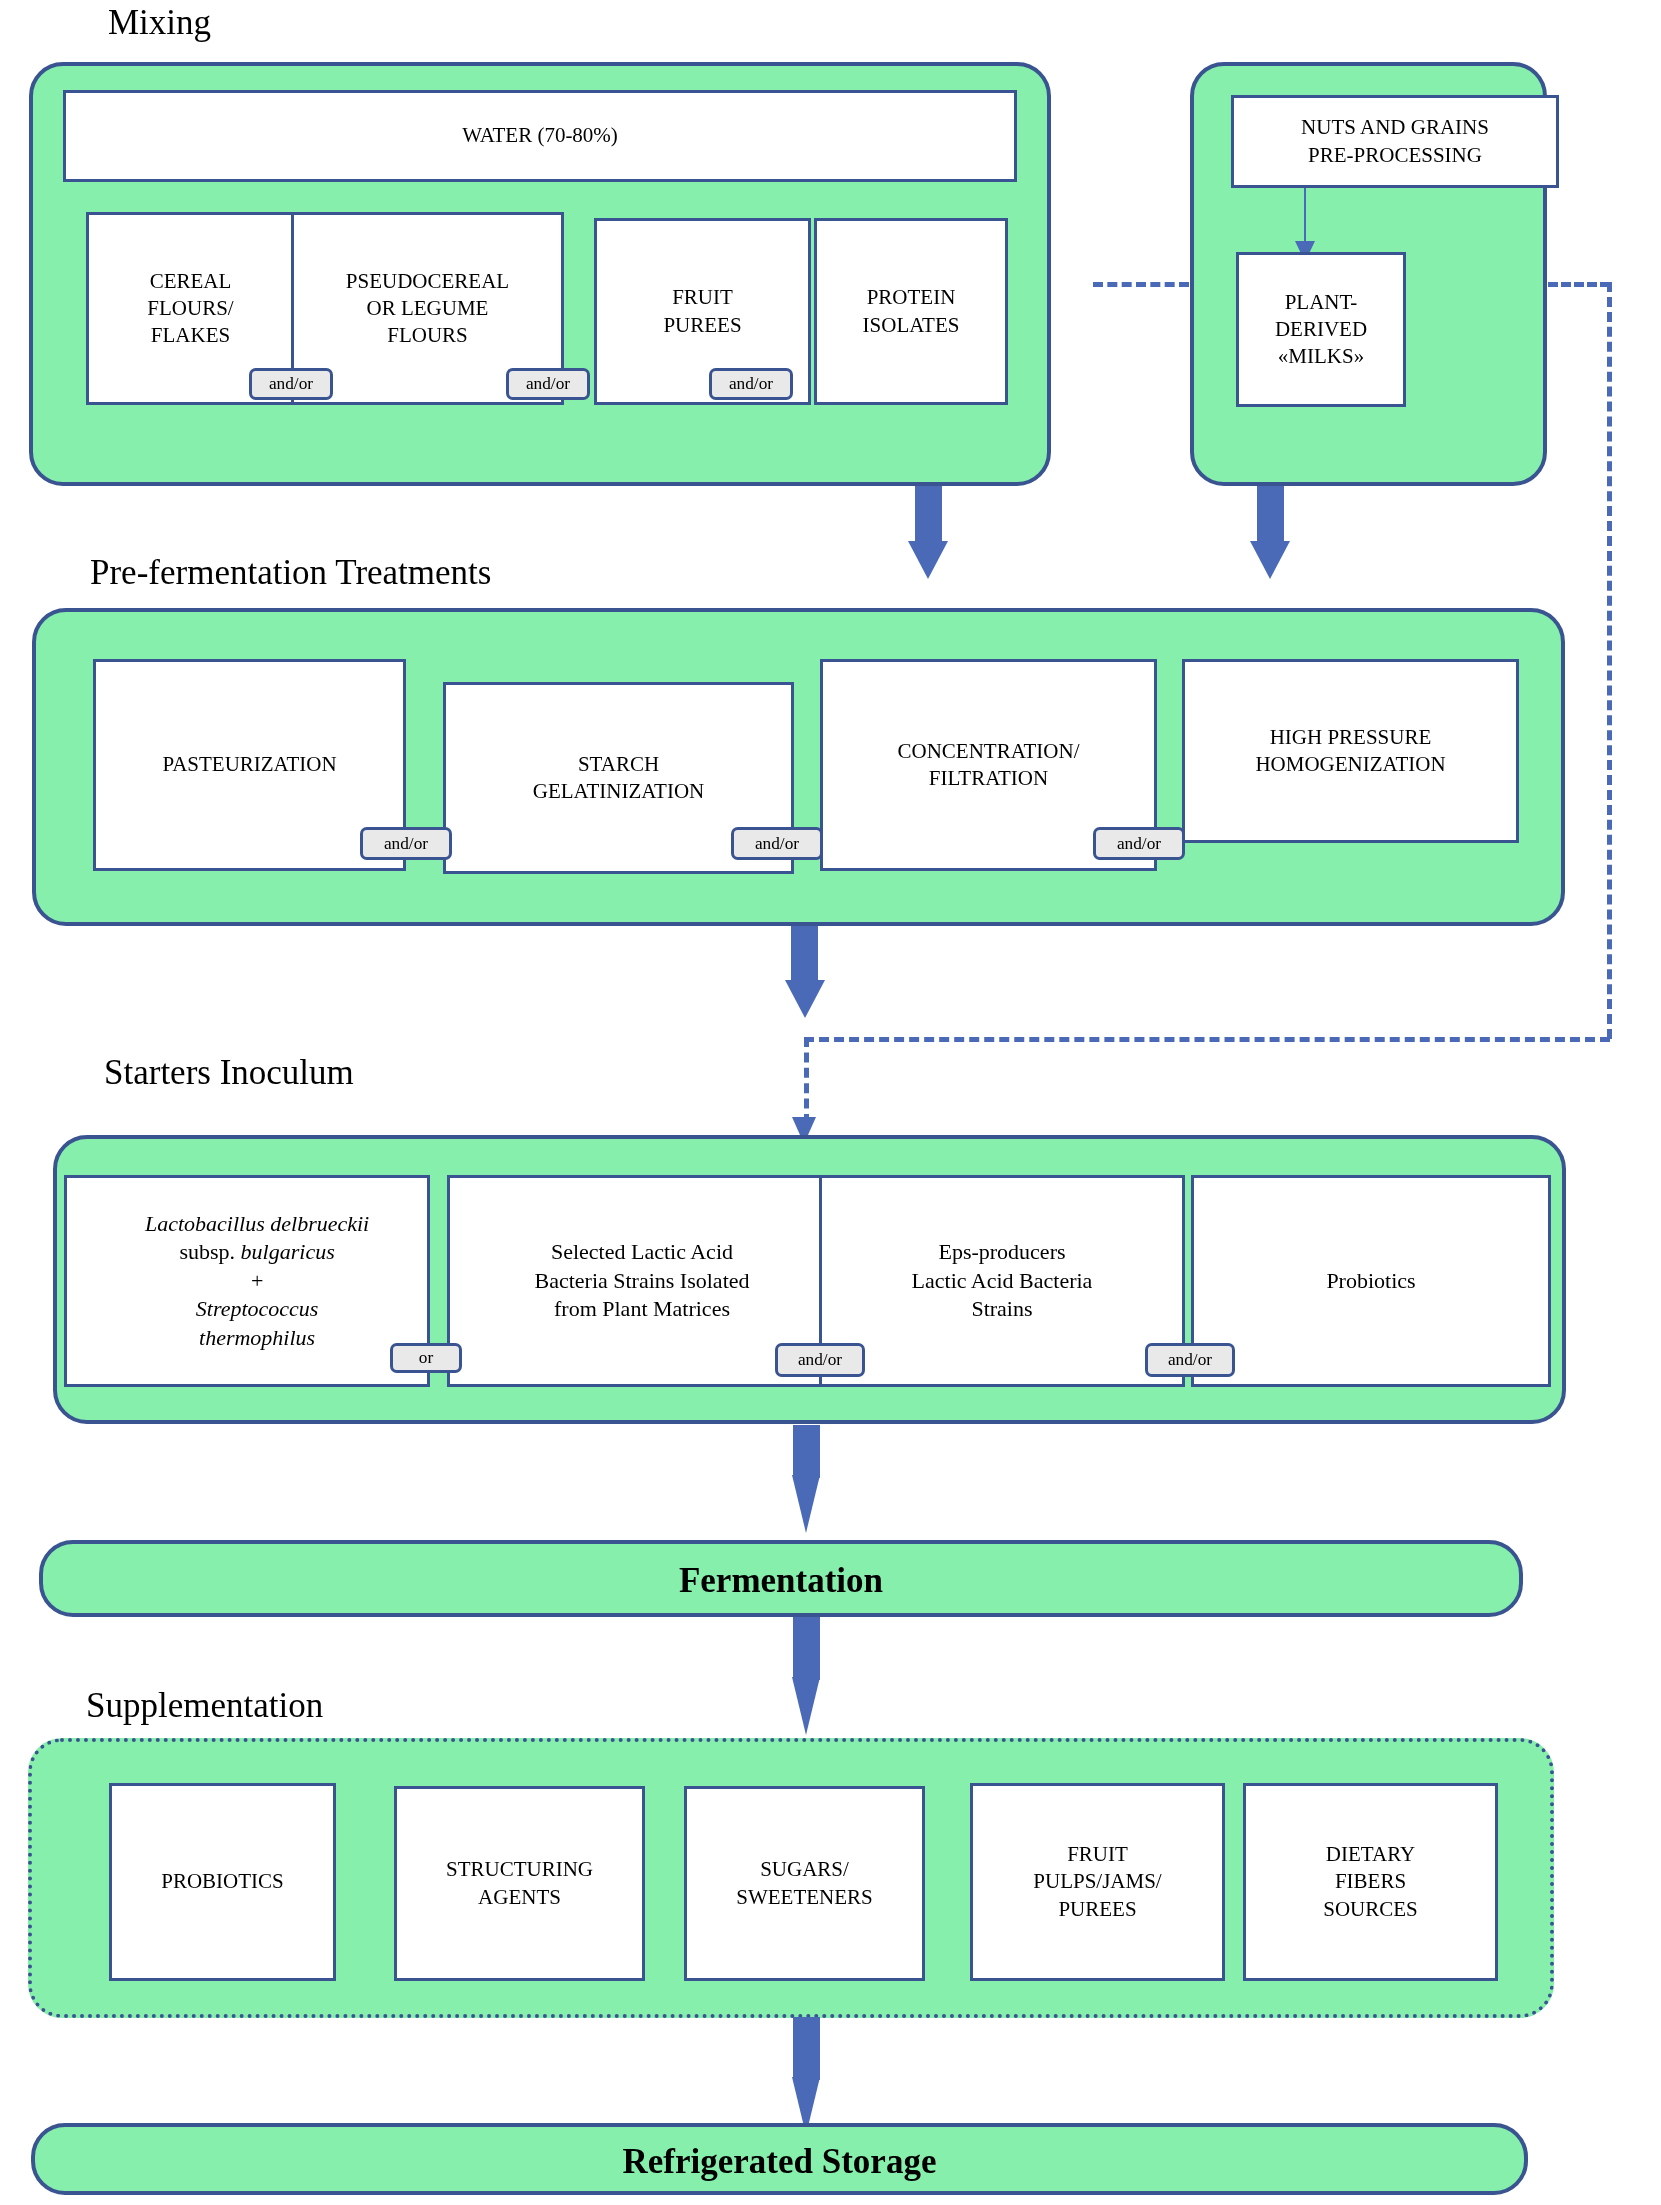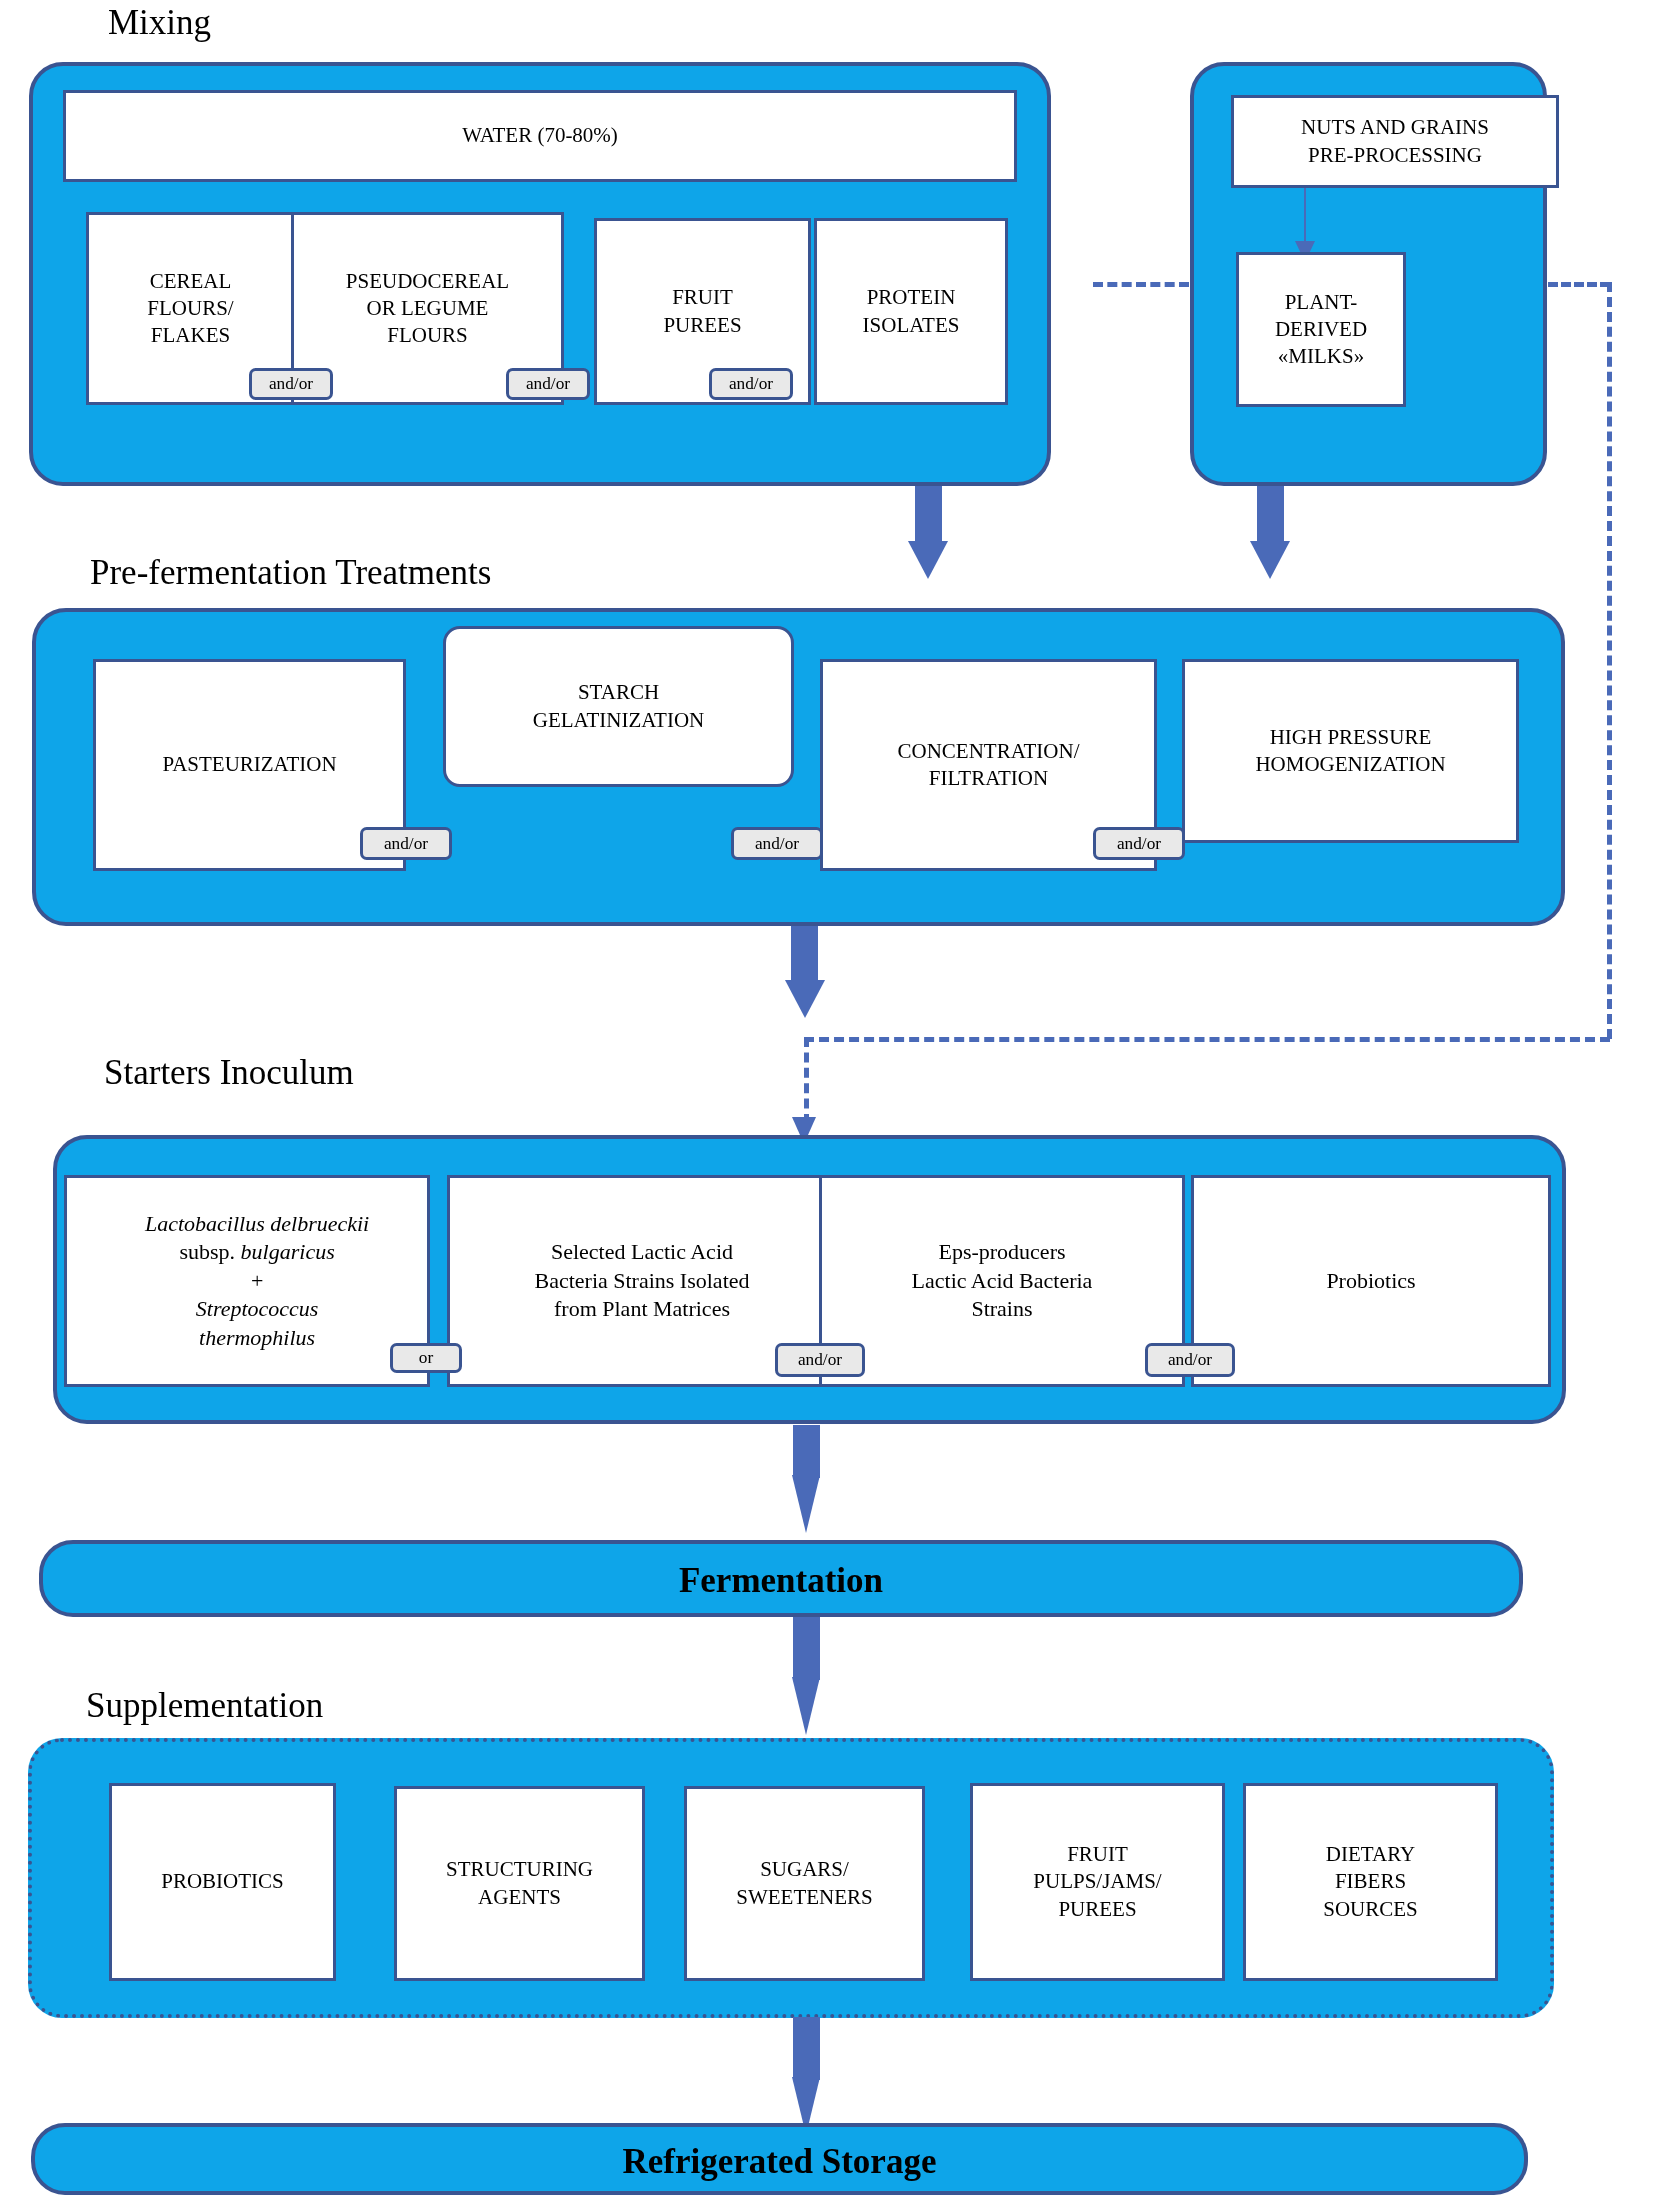--- a/index.html
+++ b/index.html
@@ -28,21 +28,21 @@
     color: #000000;
     white-space: nowrap;
     line-height: 1;
   }
 
   
   .stage {
     position: absolute;
     border: 4.3px solid #3a5491;
     border-radius: 34px;
-    background: #0ea5e9;
+    background: #86efac;
     box-sizing: border-box;
   }
   .stage.dotted {
     border: 4.3px dotted #3a5491;
     border-radius: 34px;
   }
 
   
   .box {
     position: absolute;
@@ -216,21 +216,21 @@
   <div class="arrow-shaft" style="left:1257px; top:486px; width:27px; height:58px;"></div>
   <div class="arrow-head down" style="left:1250px; top:541px;"></div>
 
   <div class="section-title" style="left:90px; top:555px;">Pre-fermentation Treatments</div>
 
   <div class="stage" style="left:32px; top:608px; width:1533px; height:318px;"></div>
 
   <div class="box" style="left:93px; top:659px; width:313px; height:212px;">
     <span class="label" style="white-space:pre-line;">PASTEURIZATION</span>
   </div>
-  <div class="box" style="left:443px; top:626px; width:351px; height:161px;border-radius:17px;">
+  <div class="box" style="left:443px; top:682px; width:351px; height:192px;">
     <span class="label" style="white-space:pre-line;">STARCH
 GELATINIZATION</span>
   </div>
   <div class="box" style="left:820px; top:659px; width:337px; height:212px;">
     <span class="label" style="white-space:pre-line;">CONCENTRATION/
 FILTRATION</span>
   </div>
   <div class="box" style="left:1182px; top:659px; width:337px; height:184px;">
     <span class="label" style="white-space:pre-line;">HIGH PRESSURE
 HOMOGENIZATION</span>

